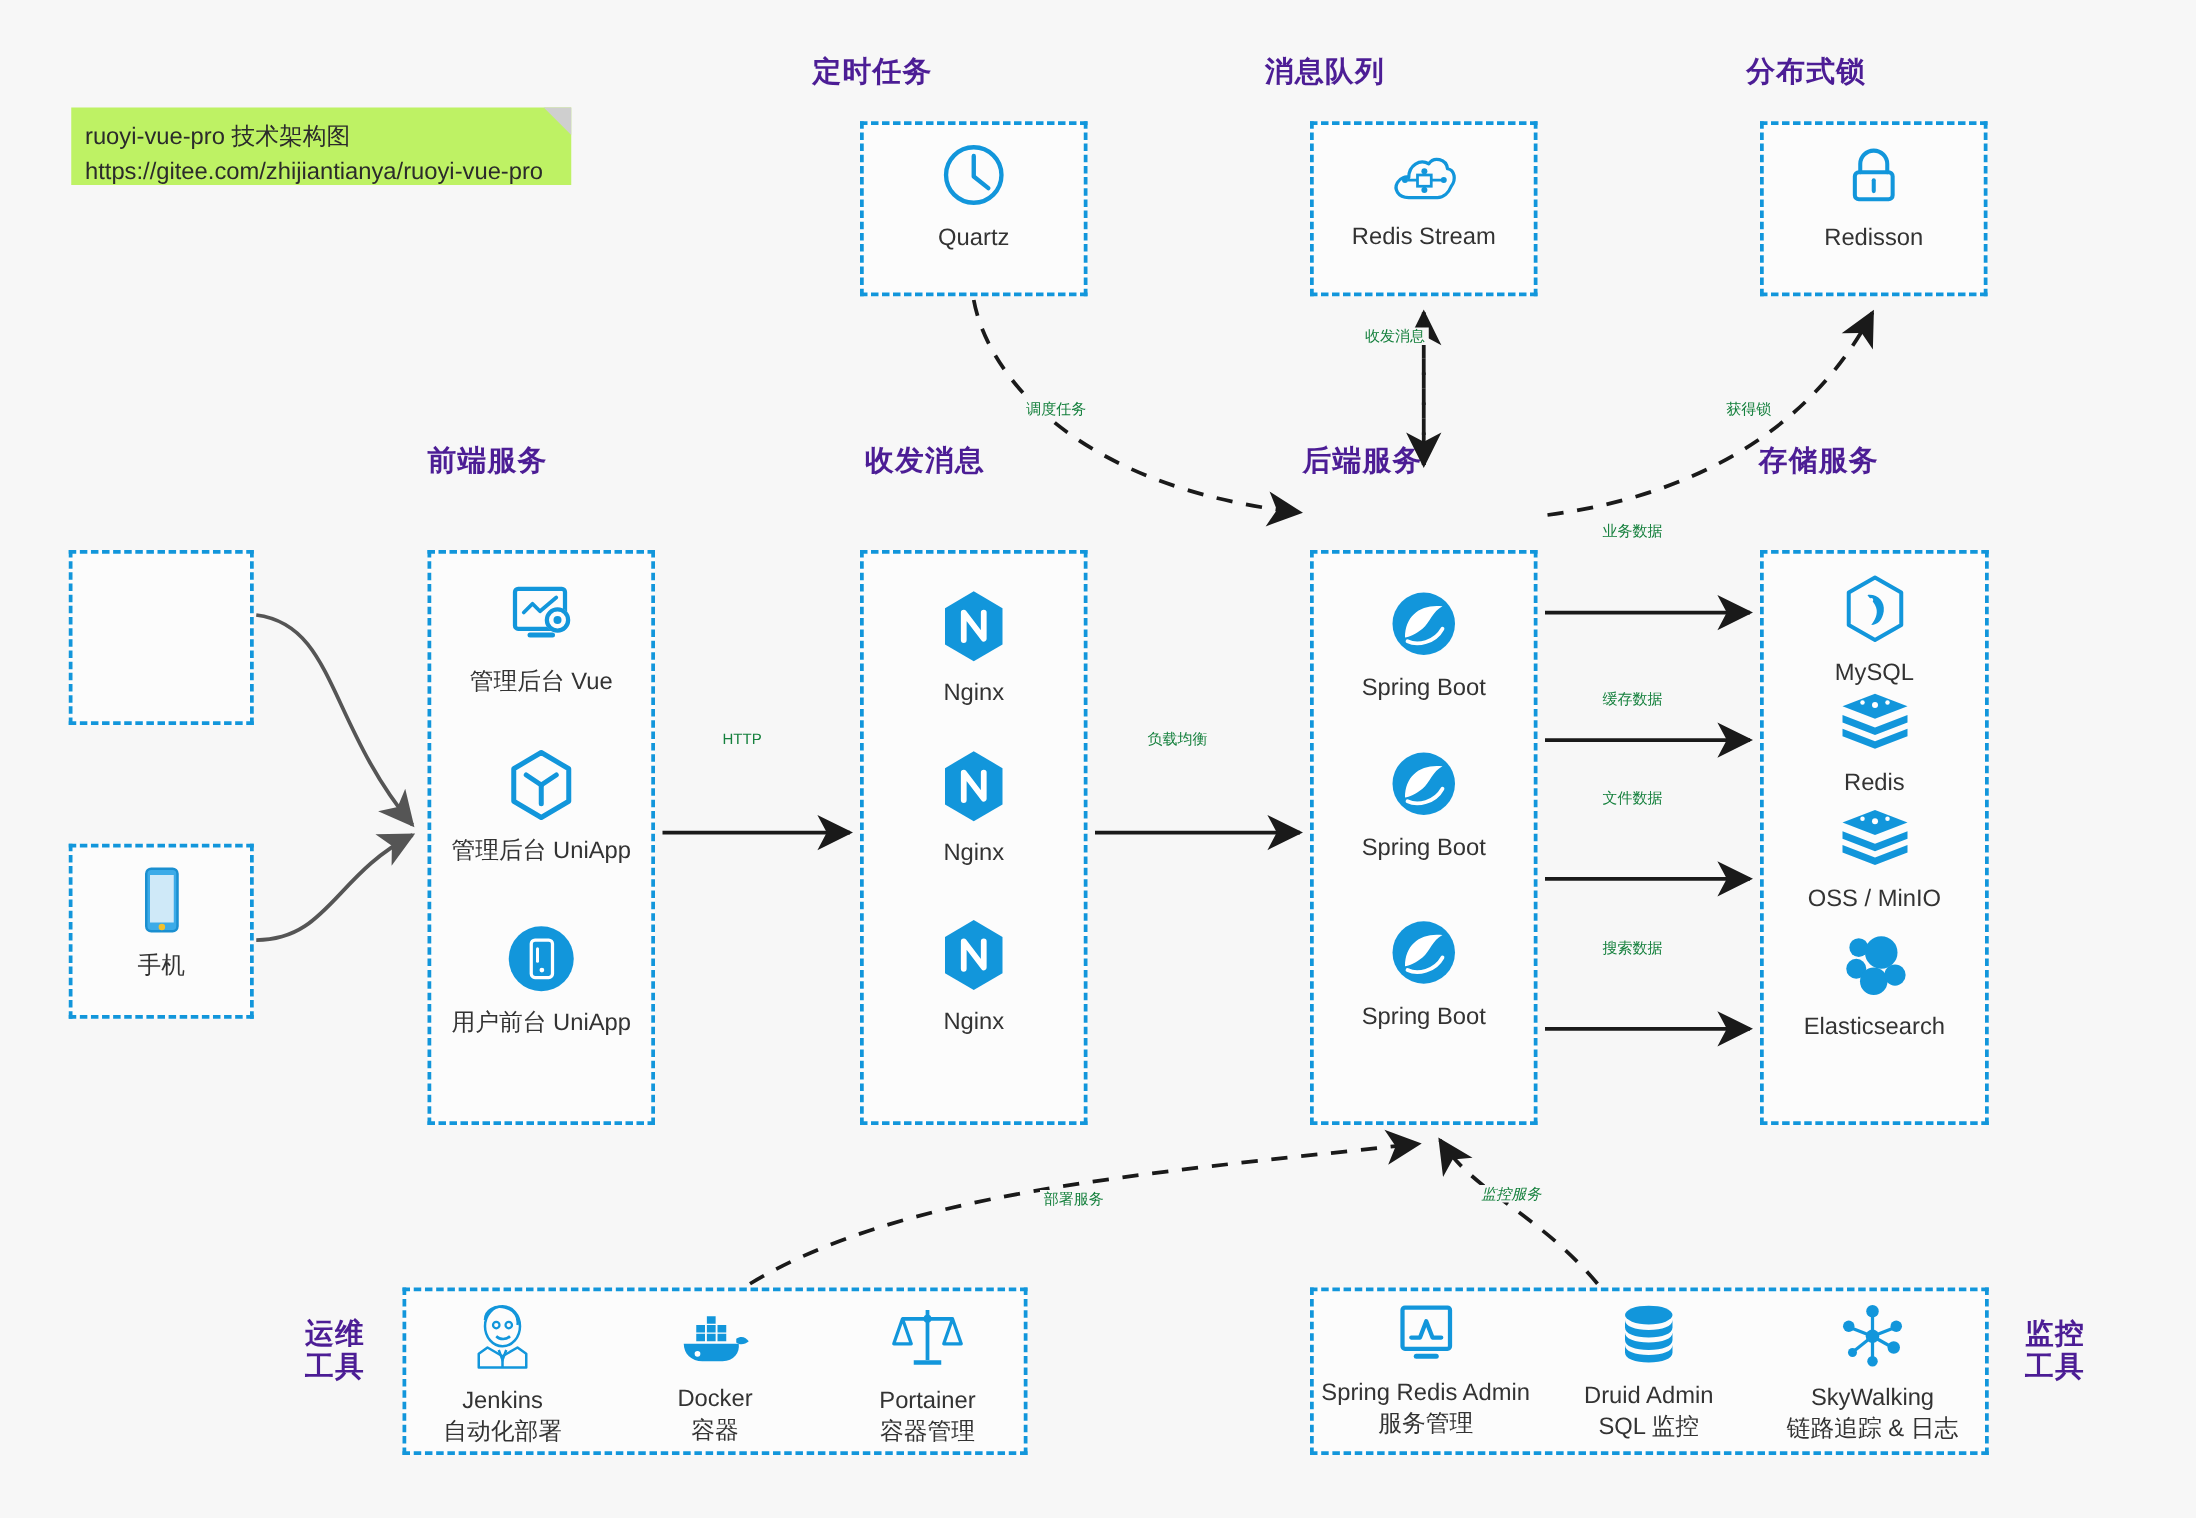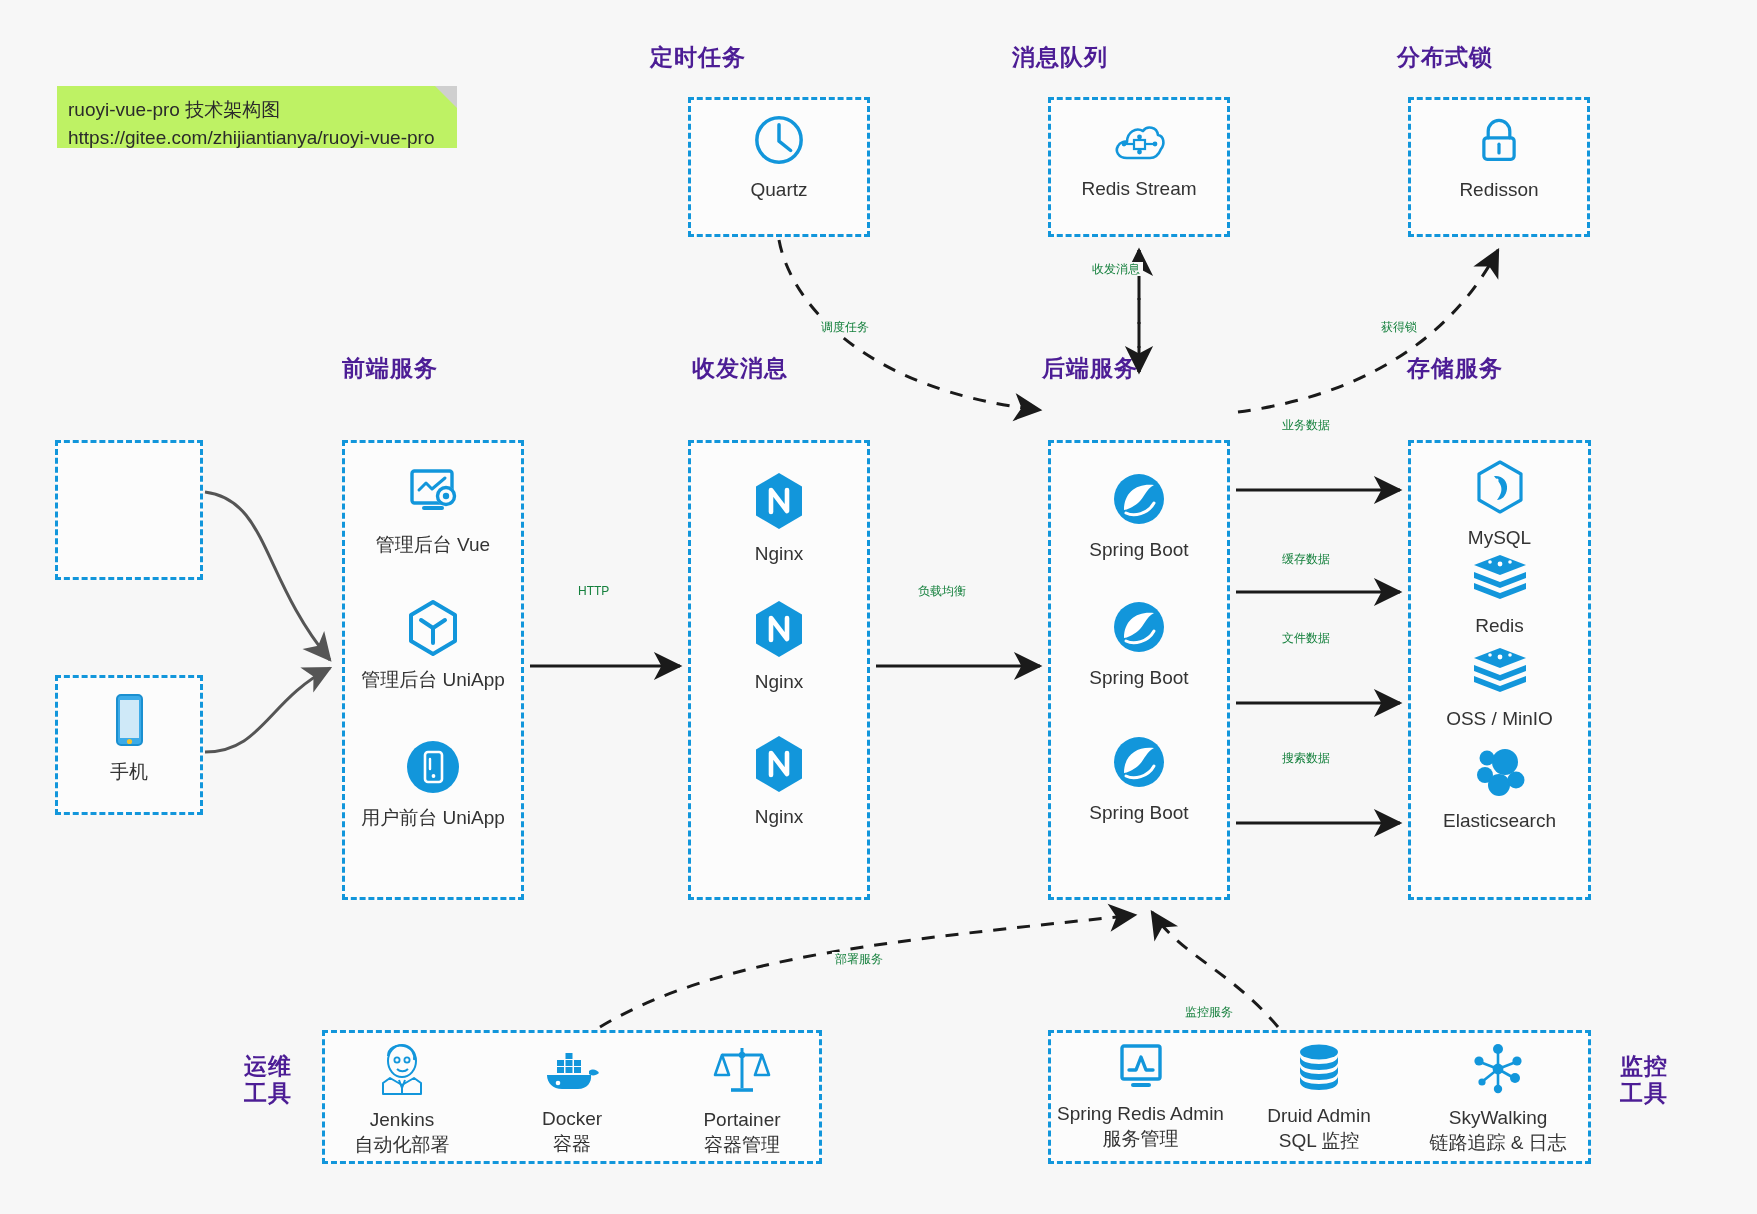--- a/index.html
+++ b/index.html
@@ -480,15 +480,15 @@
   <div class="elbl" style="left:818px; top:320px;">调度任务</div>
   <div class="elbl" style="left:1089px; top:262px;">收发消息</div>
   <div class="elbl" style="left:1378px; top:320px;">获得锁</div>
 
   <div class="elbl" style="left:1279px; top:418px;">业务数据</div>
   <div class="elbl" style="left:1279px; top:552px;">缓存数据</div>
   <div class="elbl" style="left:1279px; top:631px;">文件数据</div>
   <div class="elbl" style="left:1279px; top:751px;">搜索数据</div>
 
   <div class="elbl" style="left:832px; top:952px;">部署服务</div>
-  <div class="elbl" style="left:1182px; top:1005px;">监控服务</div>
+  <div class="elbl" style="left:1182px; top:948px;font-style:italic;">监控服务</div>
 
 </div>
 
 </body></html>

